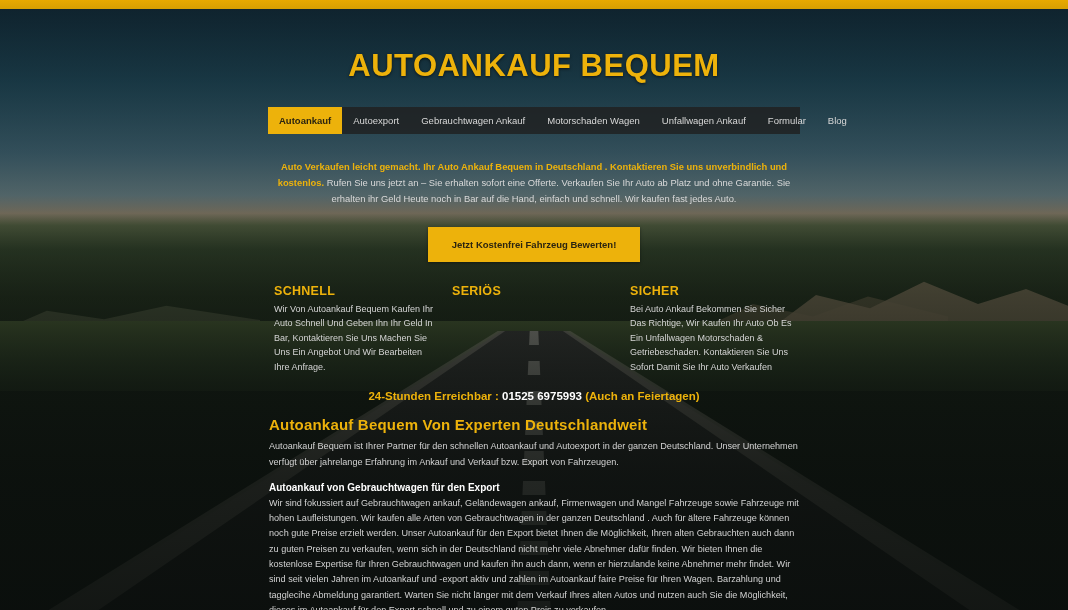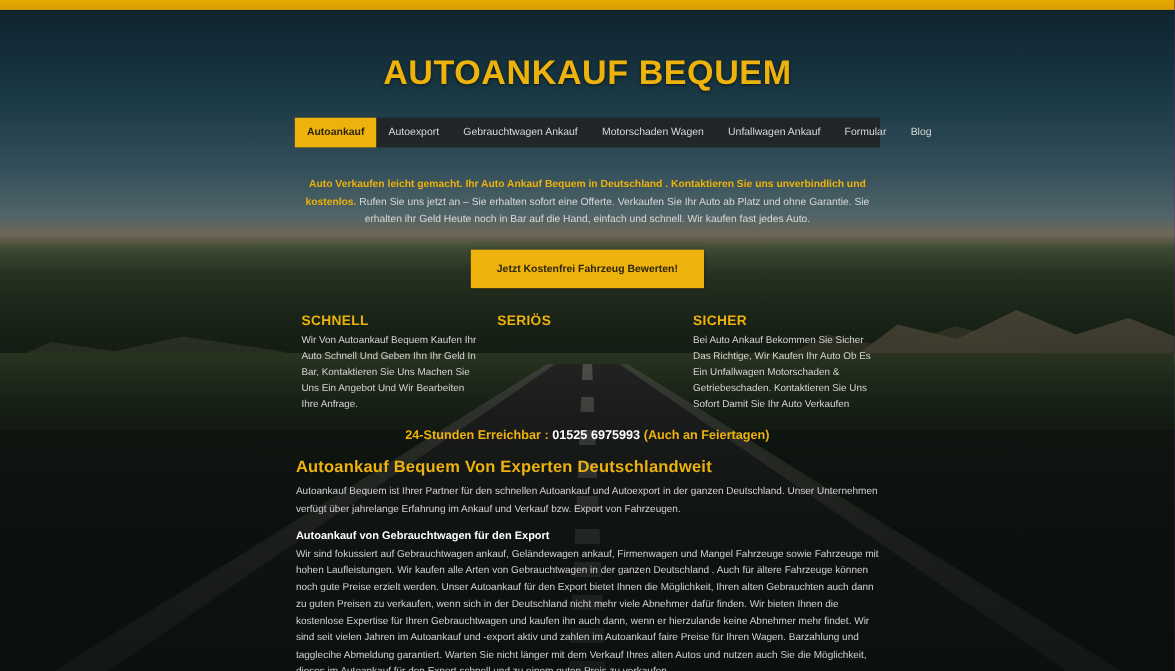--- a/index.html
+++ b/index.html
@@ -12,21 +12,21 @@
   body {
     background: #11171b;
   }
 
   
   .page {
     position: relative;
     width: 1068px;
     height: 610px;
     overflow: hidden;
-    background: #701a75;
+    background: #7f1d1d;
   }
 
   
   .topbar {
     position: absolute;
     top: 0; left: 0; right: 0;
     height: 9px;
     background: linear-gradient(to bottom, #e8a900, #d79f02);
     z-index: 40;
   }

